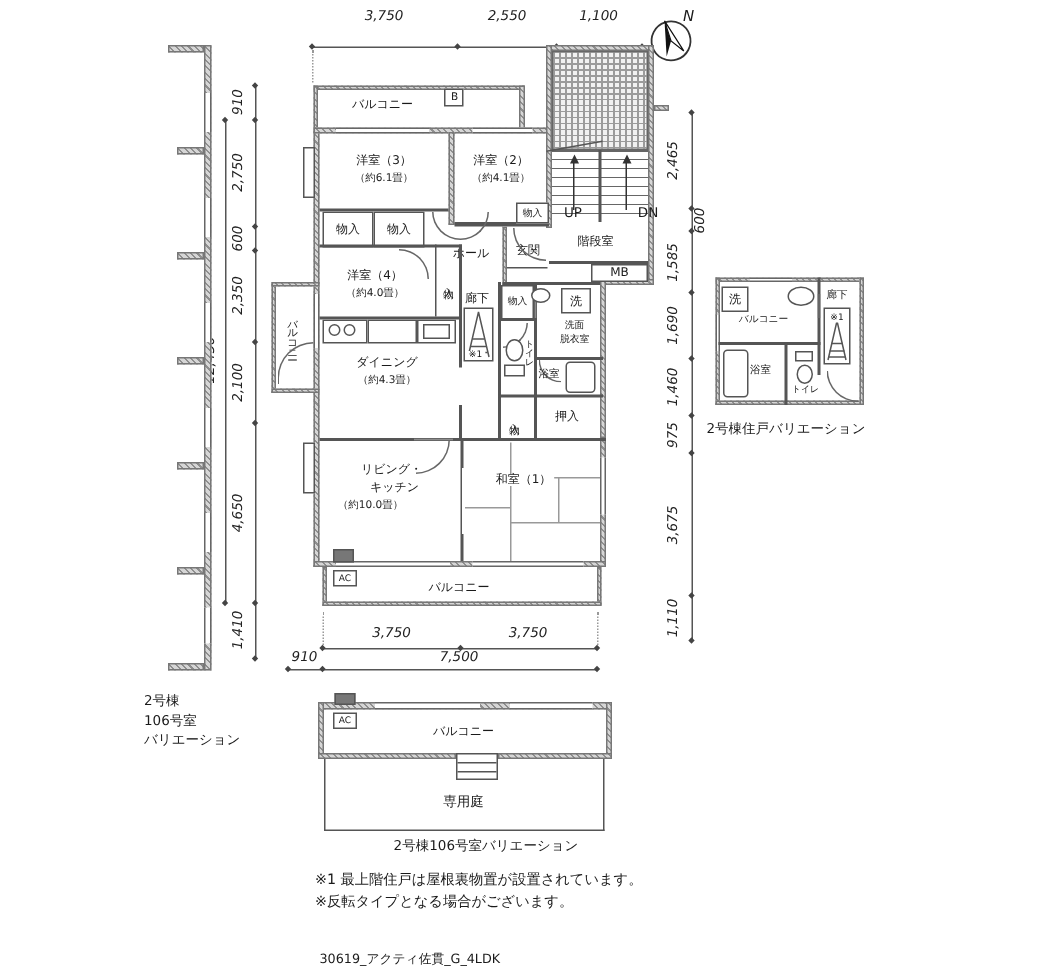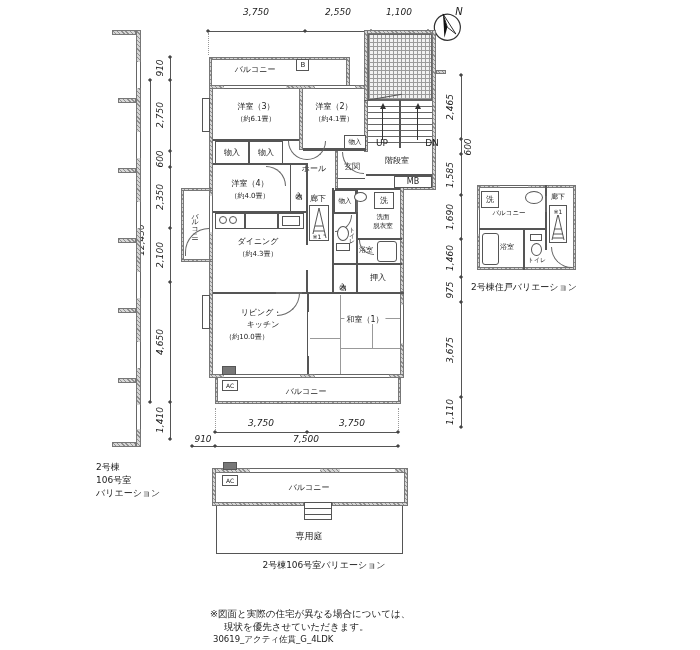--- a/index.html
+++ b/index.html
@@ -254,21 +254,21 @@
 
   <div class="tl" style="left:307px;top:294px;width:2px;height:18px"></div>
   <div class="tl" style="left:307px;top:312px;width:1px;height:44px"></div>
   <div class="tl" style="left:307px;top:356px;width:2px;height:18px"></div>
 
   <div class="tat" style="left:340px;top:295px;width:1px;height:79px"></div>
   <div class="tat" style="left:340px;top:318px;width:60px;height:1px"></div>
   <div class="tat" style="left:340px;top:348px;width:60px;height:1px"></div>
   <div class="tat" style="left:372px;top:318px;width:1px;height:30px"></div>
   <div class="tat" style="left:310px;top:338px;width:30px;height:1px"></div>
-  <div class="lbl s8 bgw" style="left:365px;top:320px">和室（1）</div>
+  <div class="lbl s8 bgw" style="left:349px;top:320px">和室（1）</div>
 
   <div class="w" style="left:215px;top:378px;width:3px;height:26px"></div>
   <div class="w" style="left:398px;top:378px;width:3px;height:26px"></div>
   <div class="w" style="left:215px;top:401px;width:186px;height:3px"></div>
   <div class="lbl s8" style="left:306px;top:392px">バルコニー</div>
   <div class="boxd" style="left:222px;top:366px;width:14px;height:9px"></div>
   <div class="box" style="left:222px;top:380px;width:16px;height:11px"></div>
   <div class="lbl s6" style="left:230px;top:386px">AC</div>
 
   <div class="w" style="left:477px;top:185px;width:99px;height:3px"></div>
@@ -317,18 +317,18 @@
   <div class="box" style="left:304px;top:502px;width:28px;height:18px"></div>
   <div class="tl" style="left:305px;top:508px;width:26px;height:1px"></div>
   <div class="tl" style="left:305px;top:514px;width:26px;height:1px"></div>
   <div class="lbl s8" style="left:309px;top:488px">バルコニー</div>
   <div class="tl" style="left:216px;top:506px;width:1px;height:48px"></div>
   <div class="tl" style="left:402px;top:506px;width:1px;height:48px"></div>
   <div class="tl" style="left:216px;top:553px;width:187px;height:1px"></div>
   <div class="lbl" style="left:309px;top:536px">専用庭</div>
   <div class="lbl" style="left:324px;top:565px">2号棟106号室バリエーション</div>
 
-  <div class="note" style="left:210px;top:608px">※図面と実際の住宅が異なる場合については、</div>
-  <div class="note" style="left:224px;top:621px">現状を優先させていただきます。</div>
+  <div class="note" style="left:210px;top:580px">※1 最上階住戸は屋根裏物置が設置されています。</div>
+  <div class="note" style="left:210px;top:595px">※反転タイプとなる場合がございます。</div>
 
   <div class="note" style="left:213px;top:634px;font-size:8.5px">30619_アクティ佐貫_G_4LDK</div>
 
 </div>
 
 </body></html>

